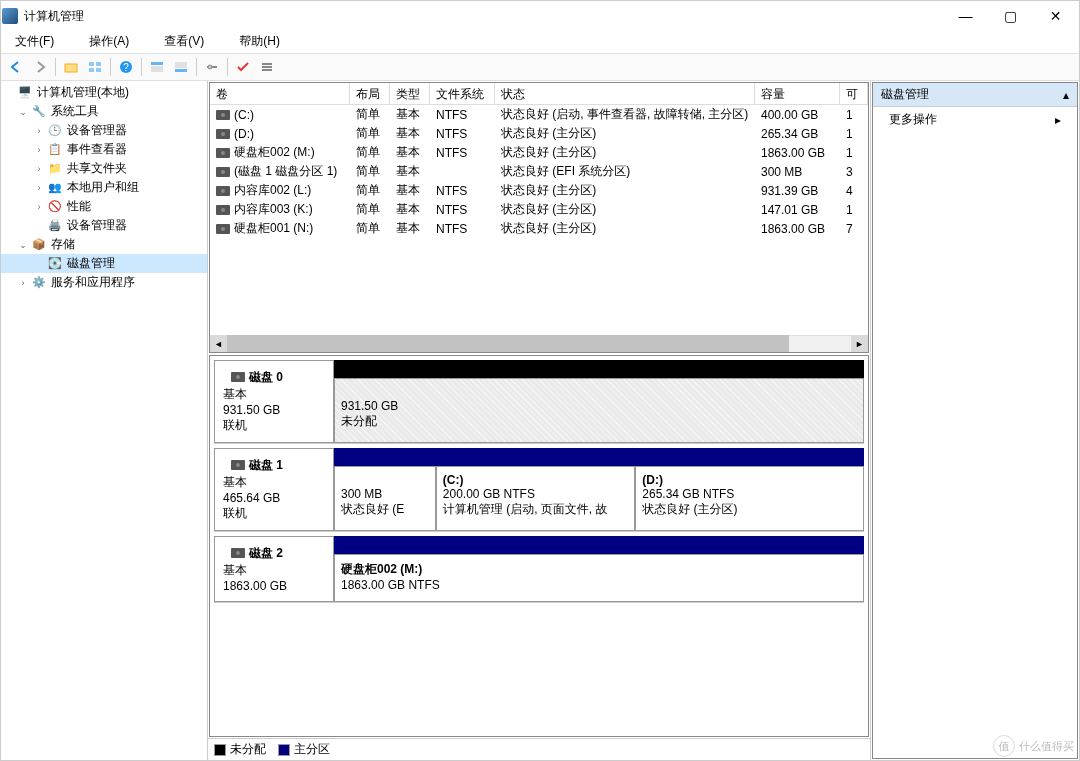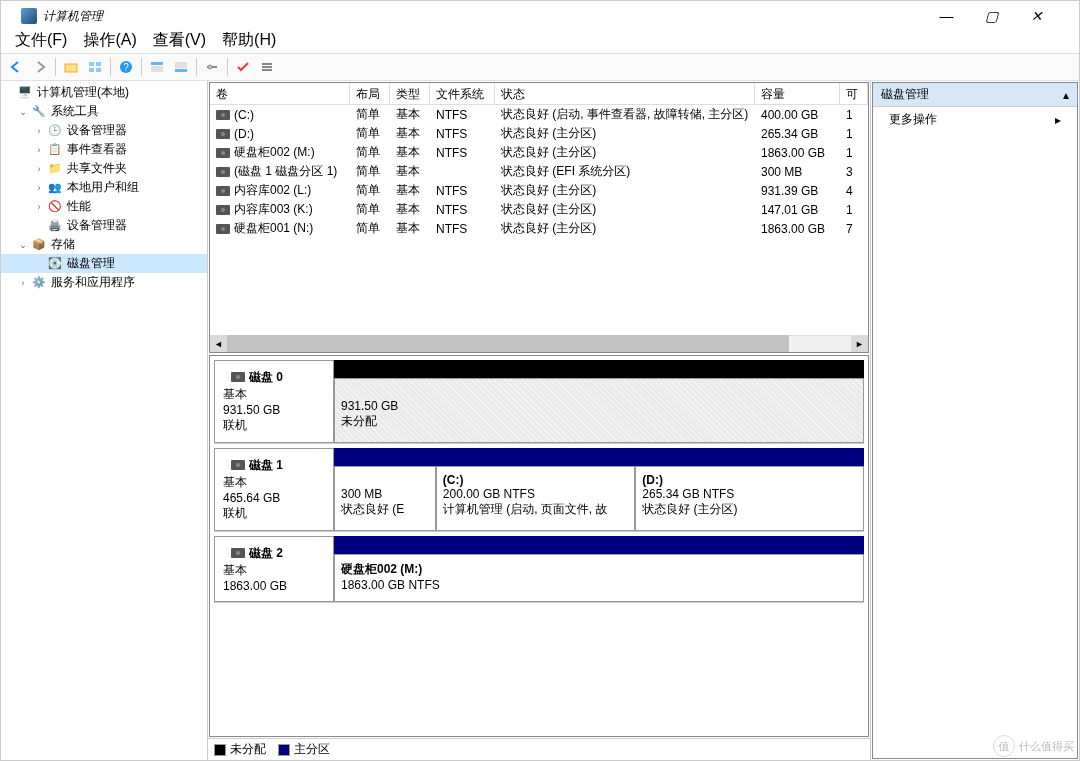--- a/index.html
+++ b/index.html
@@ -1,23 +1,23 @@
 <!DOCTYPE html>
 <html><head>
 <meta charset="utf-8">
 <style>
 * { margin: 0; padding: 0; box-sizing: border-box; }
 body { font-family: "Microsoft YaHei", "Segoe UI", sans-serif; font-size: 12px; background: #fff; color: #000; overflow: hidden; }
 .window { width: 1080px; height: 761px; border: 1px solid #ccc; display: flex; flex-direction: column; }
-.titlebar { display: flex; align-items: center; height: 30px; padding: 0 20px; font-style: italic; }
+.titlebar { display: flex; align-items: center; height: 30px; padding: 0 1px; }
 .titlebar-icon { width: 16px; height: 16px; margin-right: 6px; background: linear-gradient(135deg,#5b9bd5,#1f4e79); border-radius: 2px; }
 .titlebar-title { flex: 1; font-size: 12px; }
 .win-controls { display: flex; }
 .win-btn { width: 45px; height: 30px; display: flex; align-items: center; justify-content: center; font-size: 14px; font-family: "Segoe MDL2 Assets", sans-serif; }
-.menubar { display: flex; padding: 0 6px; height: 22px; align-items: flex-end; font-size: 16px; }
+.menubar { display: flex; padding: 0 6px; height: 22px; align-items: flex-start; font-size: 12px; gap: 19px; }
 .menubar span { padding: 2px 8px; }
 .toolbar { height: 28px; border-top: 1px solid #e0e0e0; border-bottom: 1px solid #e0e0e0; display: flex; align-items: center; padding: 0 4px; gap: 2px; background: #fafafa; }
 .tool-btn { width: 22px; height: 22px; display: flex; align-items: center; justify-content: center; border: 1px solid transparent; }
 .tool-sep { width: 1px; height: 18px; background: #ccc; margin: 0 2px; }
 .content { flex: 1; display: flex; min-height: 0; }
 .tree-panel { width: 207px; border-right: 1px solid #ccc; overflow: auto; padding: 2px 0; }
 .tree-item { display: flex; align-items: center; padding: 1px 0 1px 2px; height: 19px; white-space: nowrap; }
 .tree-item.selected { background: #cce8ff; }
 .tree-toggle { width: 12px; height: 12px; display: inline-flex; align-items: center; justify-content: center; font-size: 9px; color: #666; margin-right: 2px; }
 .tree-icon { width: 16px; height: 16px; margin-right: 4px; display: inline-flex; align-items: center; justify-content: center; font-size: 11px; }

